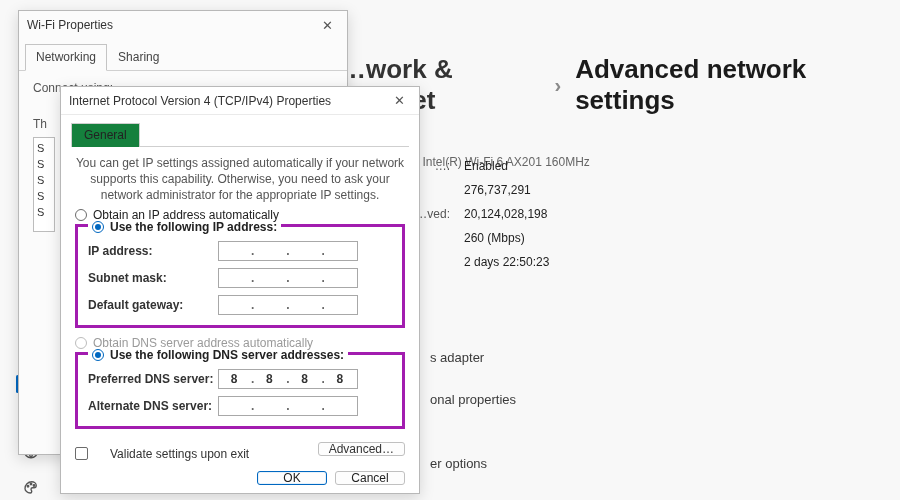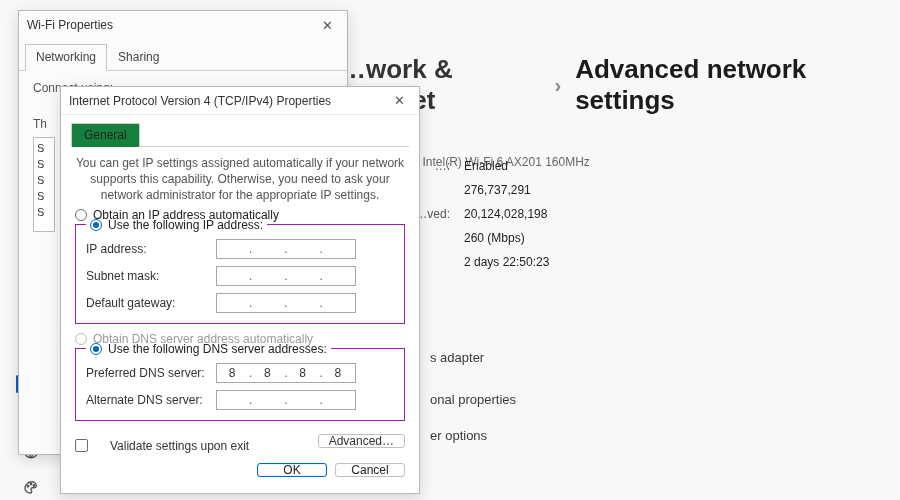--- a/index.html
+++ b/index.html
@@ -10,21 +10,21 @@
   .settings-header { position:absolute; top:54px; left:340px; right:10px; font-size:26px; font-weight:600; color:#1b1b1b; display:flex; align-items:center; gap:10px; }
   .settings-header .faded { color:#333; }
   .settings-header .chev { color:#8a8a8a; font-size:20px; margin:0 4px; }
   .info-table { position:absolute; top:154px; left:320px; }
   .info-row { display:flex; height:24px; align-items:center; }
   .info-key { width:130px; text-align:right; color:#555; }
   .info-val { padding-left:14px; color:#222; }
   .adapter-line { position:absolute; top:155px; left:410px; color:#666; font-size:12px; }
   .adapter-line .bar { color:#f2a52a; margin-right:6px; }
   .extra1, .extra2, .extra3 { position:absolute; left:430px; color:#3a3a3a; font-size:13px; }
-  .extra1 { top:350px; } .extra2 { top:392px; } .extra3 { top:428px; }
+  .extra1 { top:350px; } .extra2 { top:392px; } .extra3 { top:456px; }
   .eth-line { position:absolute; left:335px; top:482px; font-size:13px; color:#333; display:flex; align-items:center; gap:6px; }
   .eth-line svg { width:14px; height:14px; }
   .side-icons { position:absolute; left:22px; top:442px; display:flex; flex-direction:column; gap:18px; }
   .side-icons svg { width:18px; height:18px; color:#565656; }
   .side-accent { position:absolute; left:16px; top:375px; width:3px; height:18px; background:#0067c0; border-radius:2px; }
 
   
   .win { position:absolute; border:1px solid #b8b8b8; background:#fbfbfb; box-shadow:0 4px 14px rgba(0,0,0,.15); }
   .win.wifi { left:18px; top:10px; width:330px; height:445px; }
   .titlebar { height:28px; display:flex; align-items:center; padding:0 8px; font-size:12px; color:#333; }
@@ -45,21 +45,21 @@
   .tcp .tabline { height:1px; background:#cfcfcf; margin-top:-1px; }
   .tcp .panel { padding:8px 14px 10px; font-size:12px; color:#333; }
   .tcp .intro { color:#555; line-height:1.35; margin-bottom:0;text-align:center; }
   .radio-row { display:flex; align-items:center; gap:6px; margin:4px 0 2px 0; }
   .radio { width:12px; height:12px; border-radius:50%; border:1px solid #6b6b6b; display:inline-flex; align-items:center; justify-content:center; }
   .radio.sel { border-color:#0067c0; }
   .radio.sel .dot { width:6px; height:6px; border-radius:50%; background:#0067c0; }
   .radio.disabled { border-color:#bcbcbc; }
   .r-label { color:#222; }
   .r-label.disabled { color:#9a9a9a; }
-  .fieldset { border:1px solid #a21caf; padding:6px 10px 10px; margin:2px 0 8px; }
+  .fieldset { border:3px solid #a21caf; padding:6px 10px 10px; margin:2px 0 8px;font-weight:bold; }
   .fieldset .radio-row { margin-top:-13px; background:#fff; width:max-content; padding:0 4px; }
   .field-row { display:flex; align-items:center; margin-top:7px; }
   .field-row .lab { width:130px; color:#333; }
   .ipbox { width:140px; height:20px; border:1px solid #a8a8a8; background:#fff; display:flex; align-items:center; justify-content:space-evenly; font-family:inherit; letter-spacing:2px; }
   .ipbox span { min-width:18px; text-align:center; }
   .ipbox .dot { color:#666; letter-spacing:0; min-width:auto; }
   .chk-row { display:flex; align-items:center; gap:22px; margin-top:10px; }
   .chk { width:13px; height:13px; border:1px solid #6b6b6b; border-radius:2px; background:#fff; }
   .btn { display:inline-flex; align-items:center; justify-content:center; min-width:70px; height:14px; padding:0 10px; border:1px solid #c0c0c0; background:#fdfdfd; border-radius:3px; font-size:12px; cursor:pointer; }
   .btn.primary { border-color:#0067c0; box-shadow:inset 0 0 0 1px #4aa3ef22; }

